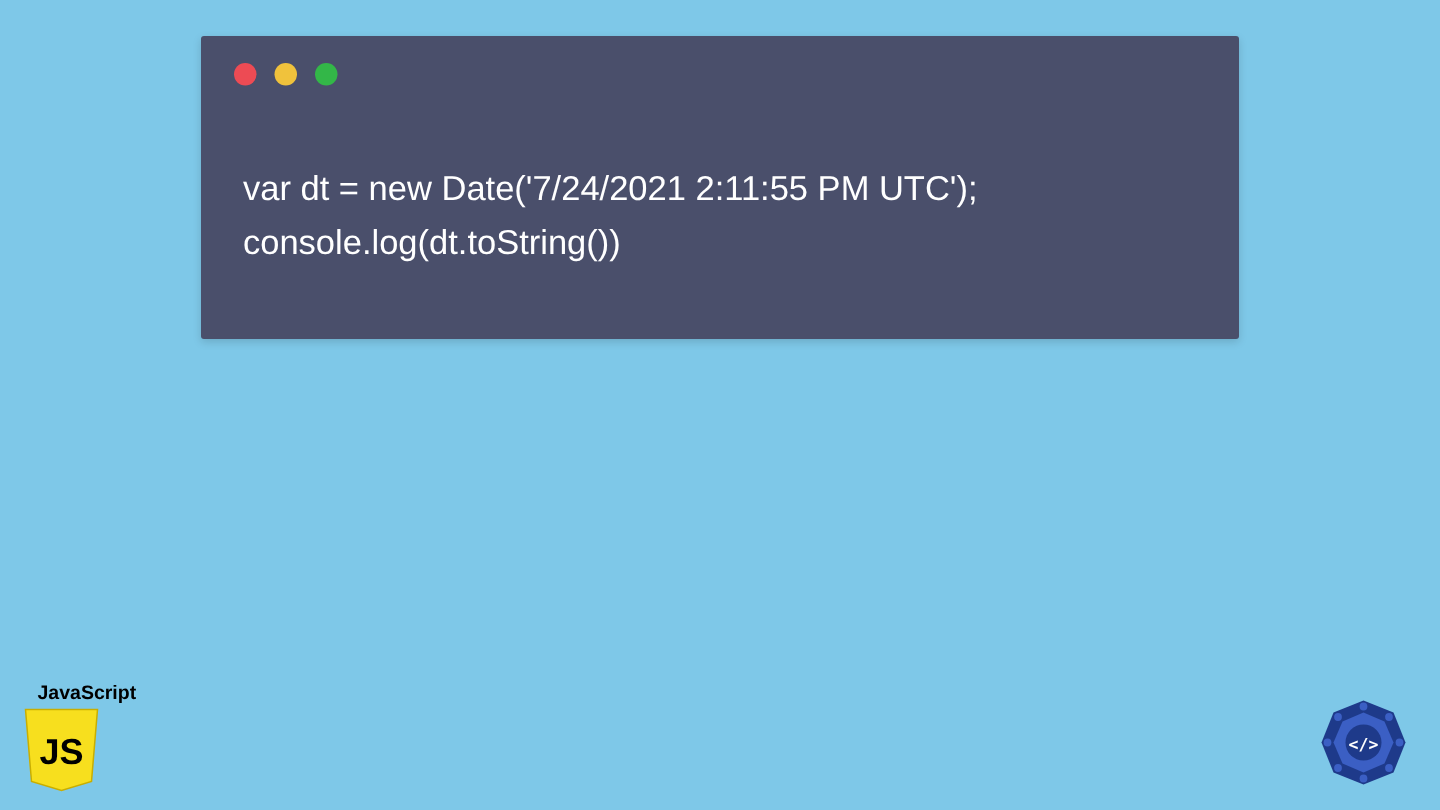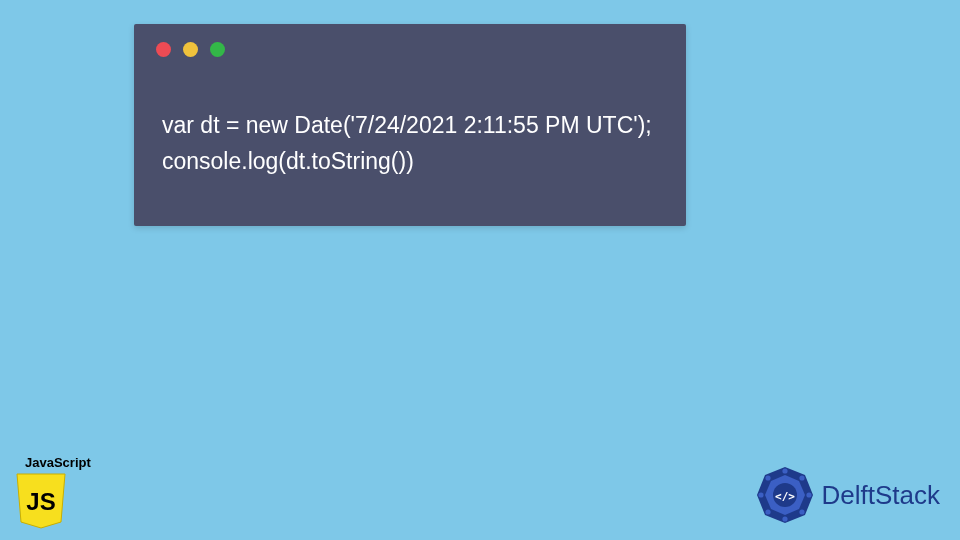--- a/index.html
+++ b/index.html
@@ -8,21 +8,21 @@
     height: 540px;
     background: #7ec8e8;
     position: relative;
     font-family: Arial, Helvetica, sans-serif;
     overflow: hidden;
   }
   .code-window {
     position: absolute;
     left: 134px;
     top: 24px;
-    width: 552px;
+    width: 692px;
     height: 202px;
     background: #4a4f6b;
     border-radius: 2px;
     box-shadow: 0 2px 6px rgba(0,0,0,0.15);
   }
   .traffic-lights {
     position: absolute;
     left: 22px;
     top: 18px;
     display: flex;
@@ -114,14 +114,13 @@
       <circle cx="0" cy="-24" r="2.6" fill="#3b5fc4"></circle>
       <circle cx="17" cy="-17" r="2.6" fill="#3b5fc4"></circle>
       <circle cx="24" cy="0" r="2.6" fill="#3b5fc4"></circle>
       <circle cx="17" cy="17" r="2.6" fill="#3b5fc4"></circle>
       <circle cx="0" cy="24" r="2.6" fill="#3b5fc4"></circle>
       <circle cx="-17" cy="17" r="2.6" fill="#3b5fc4"></circle>
       <circle cx="-24" cy="0" r="2.6" fill="#3b5fc4"></circle>
       <circle cx="-17" cy="-17" r="2.6" fill="#3b5fc4"></circle>
     </g>
   </svg>
-  <span class="delft-name">DelftStack</span>
 </div>
 
 </body></html>

